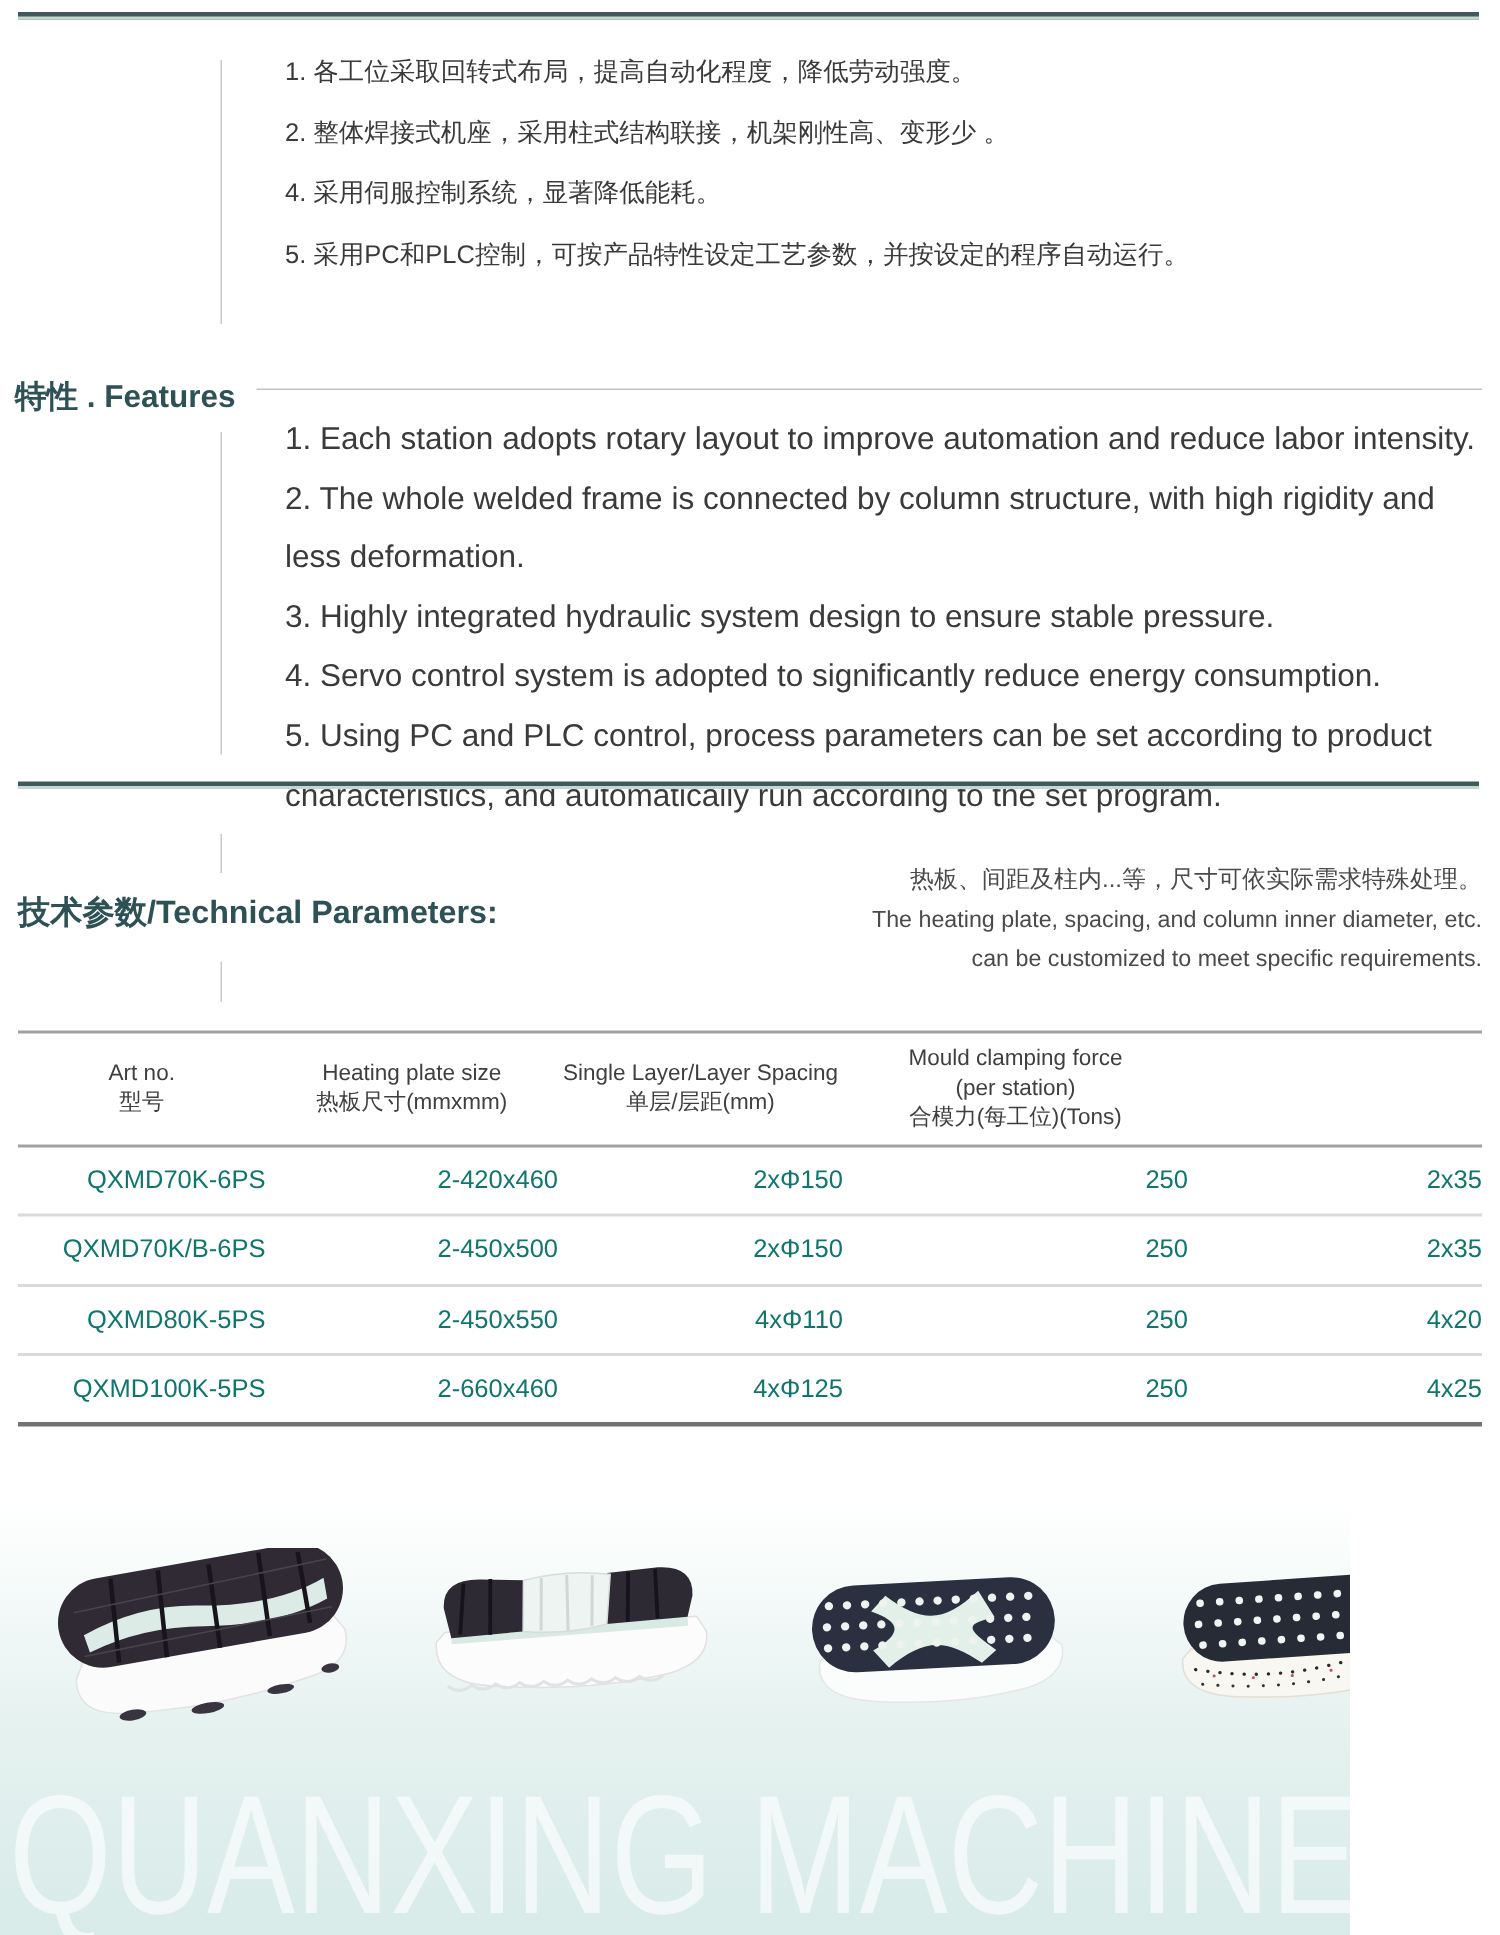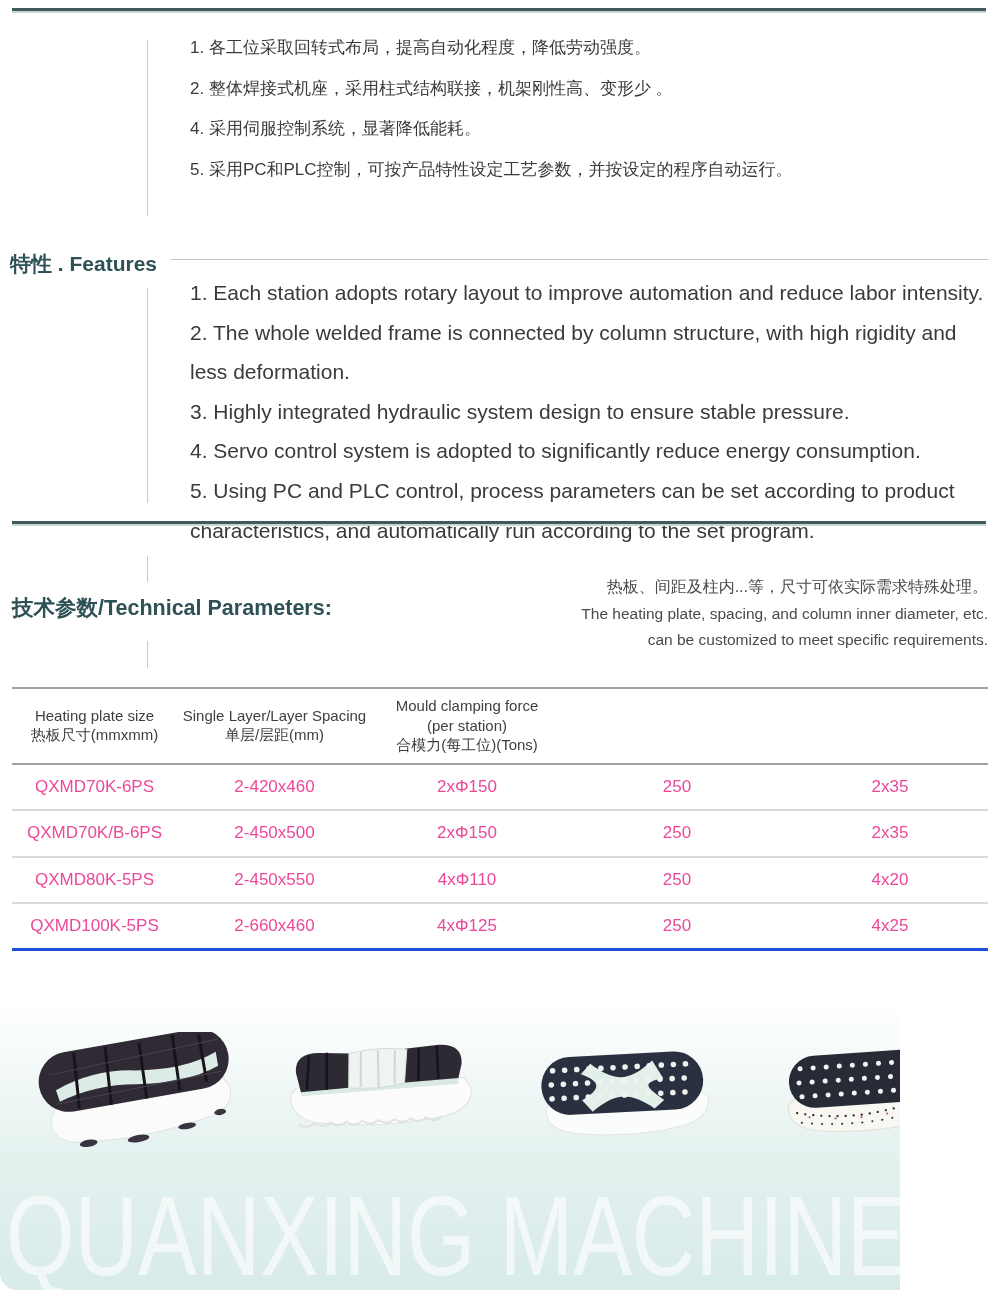--- a/index.html
+++ b/index.html
@@ -2,21 +2,20 @@
 <html><head>
 <meta charset="utf-8">
 <style>
   * { margin:0; padding:0; box-sizing:border-box; }
   html,body { background:#fff; }
   .page {
     position:relative; width:1000px; height:1290px; margin:0 auto;
     background:#ffffff; overflow:hidden;
     font-family:"Liberation Sans","DejaVu Sans",sans-serif;
     color:#3c3c3c;
-    border-radius:17px;
   }
   
   .bar {
     position:absolute; left:12px; width:974px; height:5px;
     background:#41585d; border-bottom:2px solid #c3d8d1;
   }
   .bar.top { top:8px; }
   .bar.mid { top:521px; }
   
   .vrule { position:absolute; width:1px; background:#c9c9c9; }
@@ -59,22 +58,22 @@
   .thead {
     border-top:2px solid #a2a2a2; border-bottom:2px solid #a2a2a2;
     min-height:65px; align-items:center; padding:7px 0 8px 0;
   }
   .th {
     text-align:center; font-size:15px; line-height:19.5px; color:#3f3f3f;
   }
   .trow {
     height:46.5px; align-items:center; border-bottom:2px solid #dadada;
   }
-  .trow:last-child { border-bottom:3px solid #1d4ed8; }
-  .td { text-align:center; font-size:17px; color:#ec4899; }
+  .trow:last-child { border-bottom:3px solid #737373; }
+  .td { text-align:right; font-size:17px; color:#0f766e; }
   
   .bottom {
     position:absolute; left:0; top:1000px; width:900px; height:290px;
     background:linear-gradient(180deg,#ffffff 0%,#f4faf9 22%,#e4f1ef 55%,#d8ebe9 100%);
     overflow:hidden;
   }
   .shoe { position:absolute; }
   .watermark {
     position:absolute; left:6px; bottom:-12px;
     font-size:88px; font-weight:300; letter-spacing:0px; white-space:nowrap;
@@ -117,20 +116,24 @@
   <div class="vrule" style="left:147px;top:641px;height:27px"></div>
   <div class="tech-title">技术参数/Technical Parameters:</div>
   <div class="tech-note">
     <div class="note-cn">热板、间距及柱内...等，尺寸可依实际需求特殊处理。</div>
     <div class="note-en">The heating plate, spacing, and column inner diameter, etc.</div>
     <div class="note-en">can be customized to meet specific requirements.</div>
   </div>
 
   <div class="spec-table">
     <div class="thead">
+      <div class="th">
+        <div>Art no.</div>
+        <div>型号</div>
+      </div>
       <div class="th">
         <div>Heating plate size</div>
         <div>热板尺寸(mmxmm)</div>
       </div>
       <div class="th">
         <div>Single Layer/Layer Spacing</div>
         <div>单层/层距(mm)</div>
       </div>
       <div class="th">
         <div>Mould clamping force</div>

